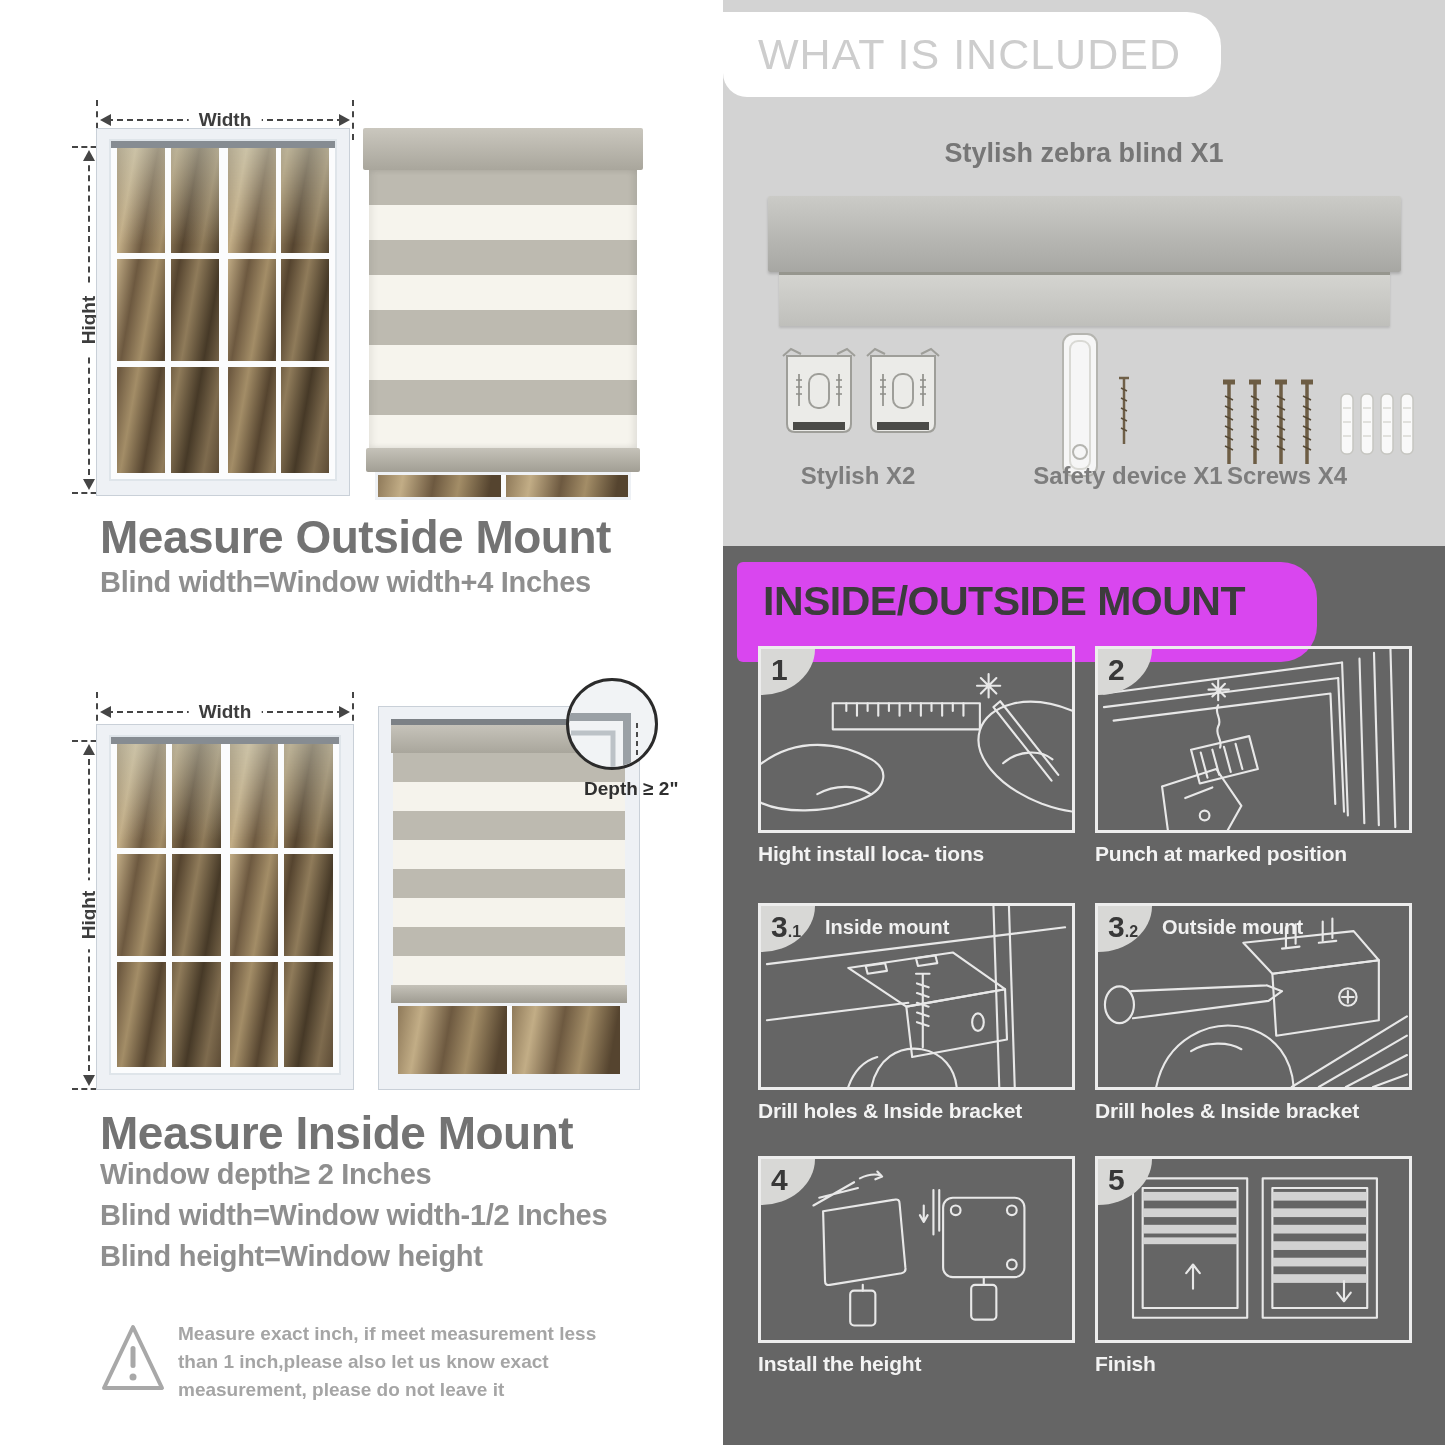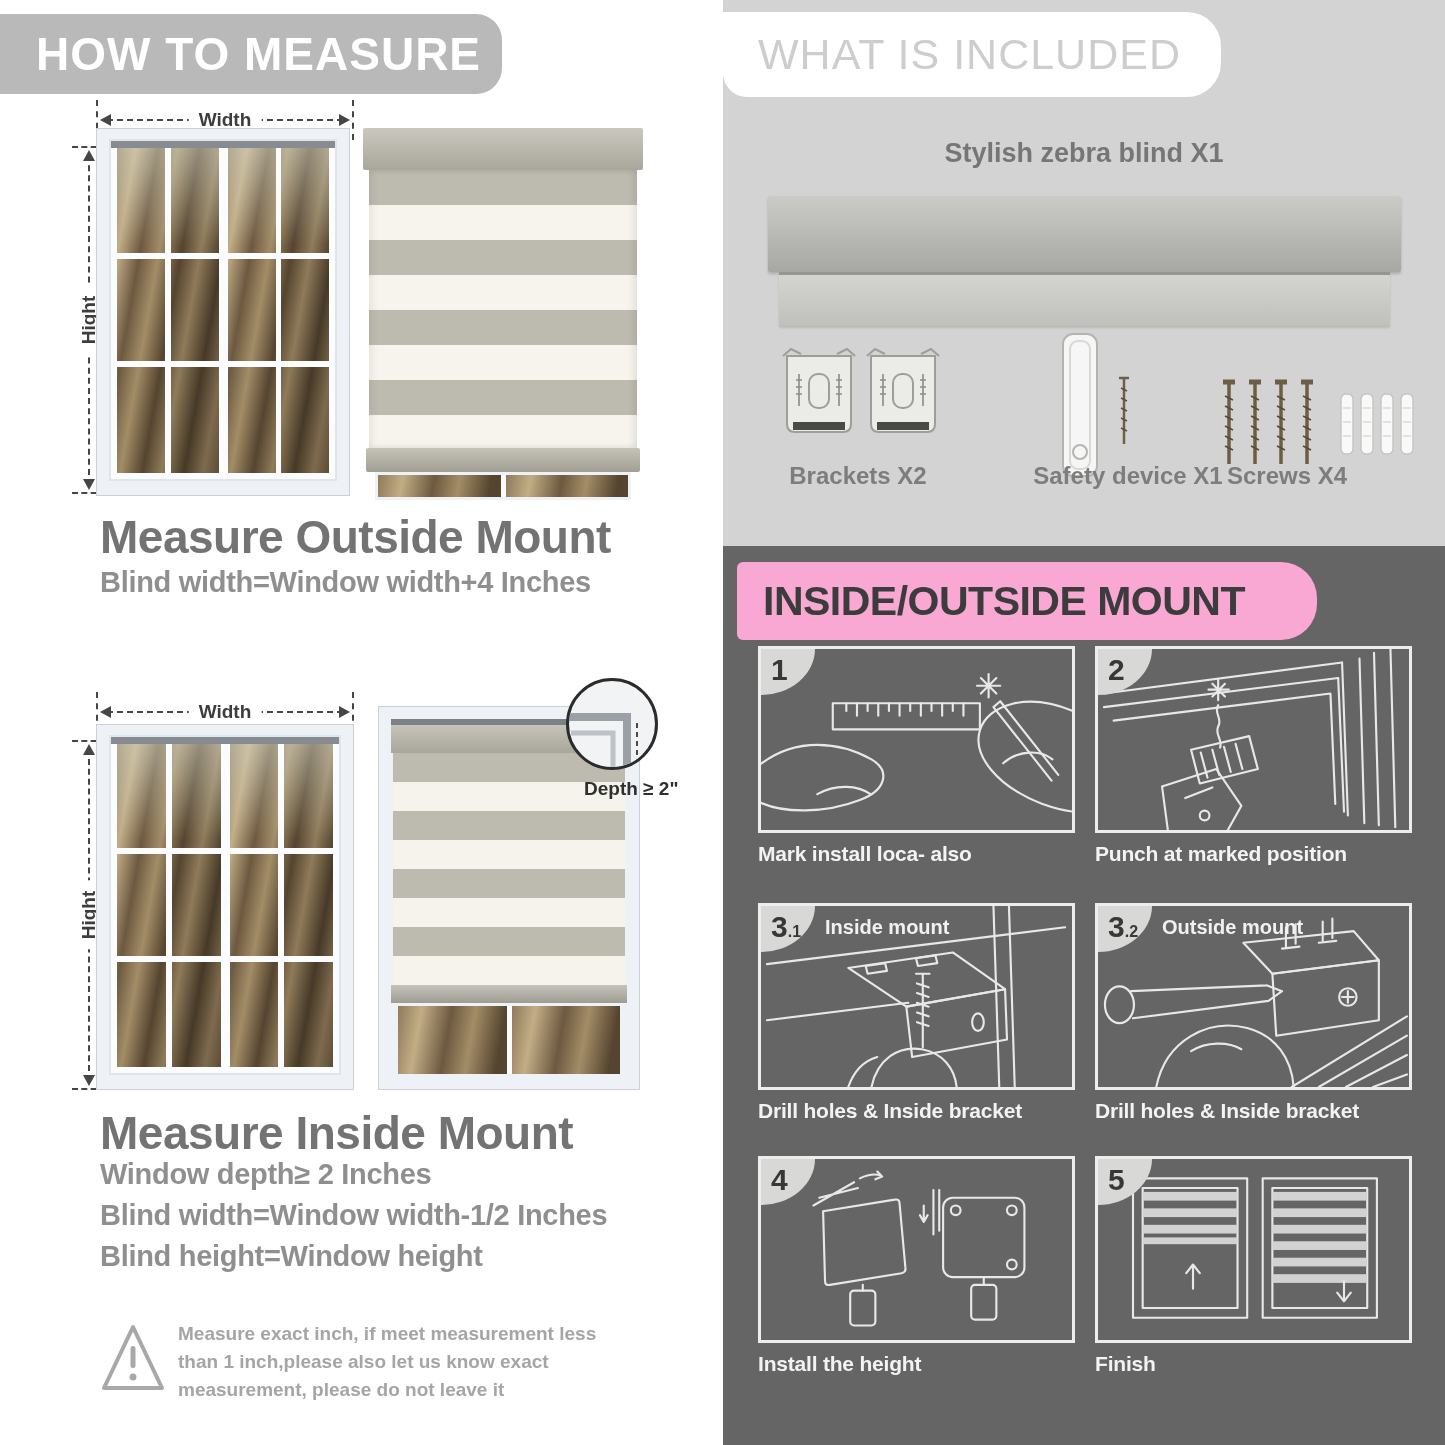--- a/index.html
+++ b/index.html
@@ -81,42 +81,39 @@
   .headrail-top{position:absolute;left:45px;top:196px;width:633px;height:76px;border-radius:2px;
     background:linear-gradient(180deg,#cbcbc7 0%,#b7b7b3 55%,#a7a7a3 100%);
     box-shadow:0 2px 3px rgba(0,0,0,0.18);}
   .headrail-bottom{position:absolute;left:56px;top:272px;width:611px;height:54px;
     background:linear-gradient(180deg,#d4d4d0,#bfbfbb);border-top:3px solid #96968e;
     box-sizing:border-box;box-shadow:0 2px 2px rgba(0,0,0,0.12);}
   .item-label{position:absolute;top:462px;width:240px;text-align:center;
     font-size:24px;font-weight:700;color:#7d7d7d;}
 
   .panel-dark{left:723px;top:546px;width:722px;height:899px;background:#656565;}
-  .banner-mnt{position:absolute;left:14px;top:16px;width:580px;height:78px;background:#f9a8d4;
+  .banner-mnt{position:absolute;left:14px;top:16px;width:580px;height:100px;background:#d946ef;
     border-radius:6px 36px 36px 6px;}
   .banner-mnt span{display:block;font-size:41px;font-weight:700;color:#3c3c3c;line-height:78px;
     padding-left:26px;letter-spacing:-0.5px;}
   .step{position:absolute;width:317px;}
   .step-frame{position:relative;width:317px;height:187px;border:3px solid #ededed;box-sizing:border-box;overflow:hidden;}
   .step-frame svg{position:absolute;left:0;top:0;width:100%;height:100%;}
   .badge{position:absolute;top:0;left:0;width:54px;height:46px;background:#d8d8d6;
     border-radius:0 0 100% 0;padding-left:10px;box-sizing:border-box;}
   .badge-num{font-size:30px;font-weight:700;color:#383838;line-height:42px;}
   .badge-sub{font-size:16px;font-weight:700;color:#383838;}
   .step-title{position:absolute;top:10px;left:64px;font-size:20px;font-weight:700;color:#f1f1f1;}
   .step-caption{margin-top:9px;font-size:21px;font-weight:700;color:#f3f3f3;letter-spacing:-0.2px;}
 </style>
 </head>
 <body>
 
 <div class="page">
 
-  <div class="abs banner-htm">
-    <span>HOW TO MEASURE</span>
-  </div>
 
   <div class="abs dim-h" style="left:96px;top:100px;width:254px;height:40px;">
     <div class="line"></div>
     <div class="ar-l"></div>
     <div class="ar-r"></div>
     <div class="lbl">Width</div>
   </div>
   <div class="abs dim-v" style="left:72px;top:146px;width:34px;height:344px;">
     <div class="line"></div>
     <div class="ar-u"></div>
@@ -239,21 +236,21 @@
       <use href="#scr" x="0"></use>
         <use href="#scr" x="26"></use>
         <use href="#scr" x="52"></use>
         <use href="#scr" x="78"></use>
       <use href="#anc" x="126"></use>
         <use href="#anc" x="146"></use>
         <use href="#anc" x="166"></use>
         <use href="#anc" x="186"></use>
     </svg>
 
-    <div class="item-label" style="left:15px;">Brackets X2</div>
+    <div class="item-label" style="left:15px;">Stylish X2</div>
     <div class="item-label" style="left:285px;">Safety device X1</div>
     <div class="item-label" style="left:444px;">Screws X4</div>
   </div>
 
   <div class="abs panel-dark">
     <div class="banner-mnt">
       <span>INSIDE/OUTSIDE MOUNT</span>
     </div>
 
     <div class="step" style="left:35px;top:100px;">
@@ -266,21 +263,21 @@
             <path d="M238,60 L298,136 M245,54 L305,130 M238,60l7,-6"></path>
             <path d="M-4,120 C34,90 80,96 112,114 C132,126 127,146 100,156 C64,170 20,170 -4,158"></path>
             <path d="M56,150 C76,139 98,141 111,150"></path>
             <path d="M320,64 C272,44 232,58 224,84 C216,110 242,142 288,160 C299,164 310,167 320,168"></path>
             <path d="M248,118 C264,104 287,104 299,114"></path>
           </g>
         </svg>
         <div class="badge"><span class="badge-num">1</span><span class="badge-sub"></span></div>
         <div class="step-title"></div>
       </div>
-      <div class="step-caption">Mark install loca- also</div>
+      <div class="step-caption">Hight install loca- tions</div>
     </div>
 
     <div class="step" style="left:372px;top:100px;">
       <div class="step-frame">
         <svg viewBox="0 0 317 187">
           <g stroke="#e8e8e8" stroke-width="2.2" fill="none" stroke-linecap="round" stroke-linejoin="round">
             <path d="M4,46 L250,14 M4,60 L246,30"></path>
             <path d="M250,14 L256,172 M246,30 L252,168"></path>
             <path d="M268,10 L273,180 M283,4 L288,182 M300,0 L305,184"></path>
             <path d="M14,74 L238,46 L243,160"></path>

